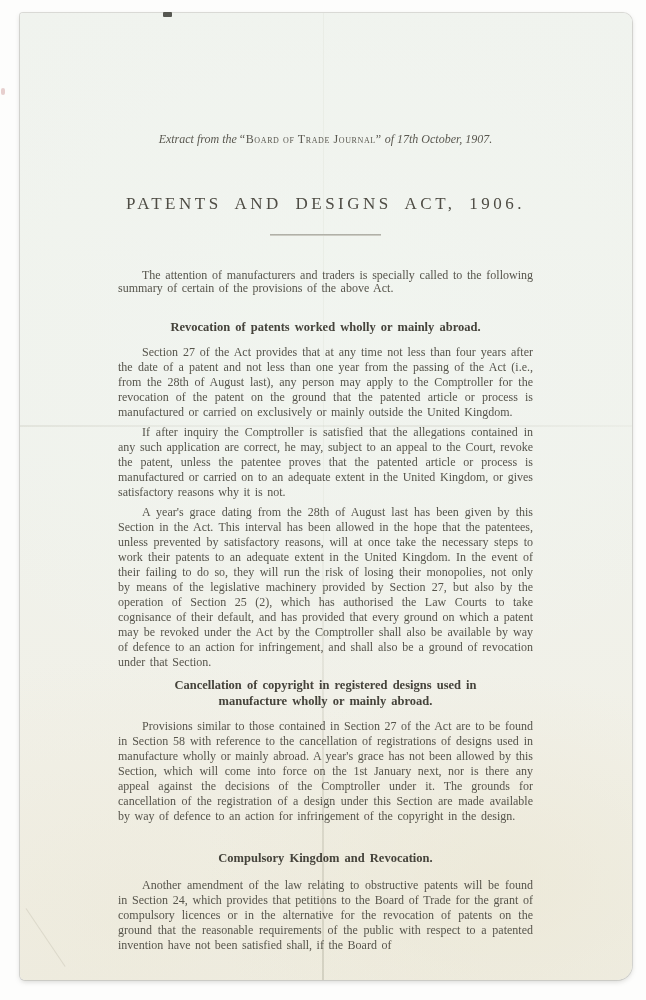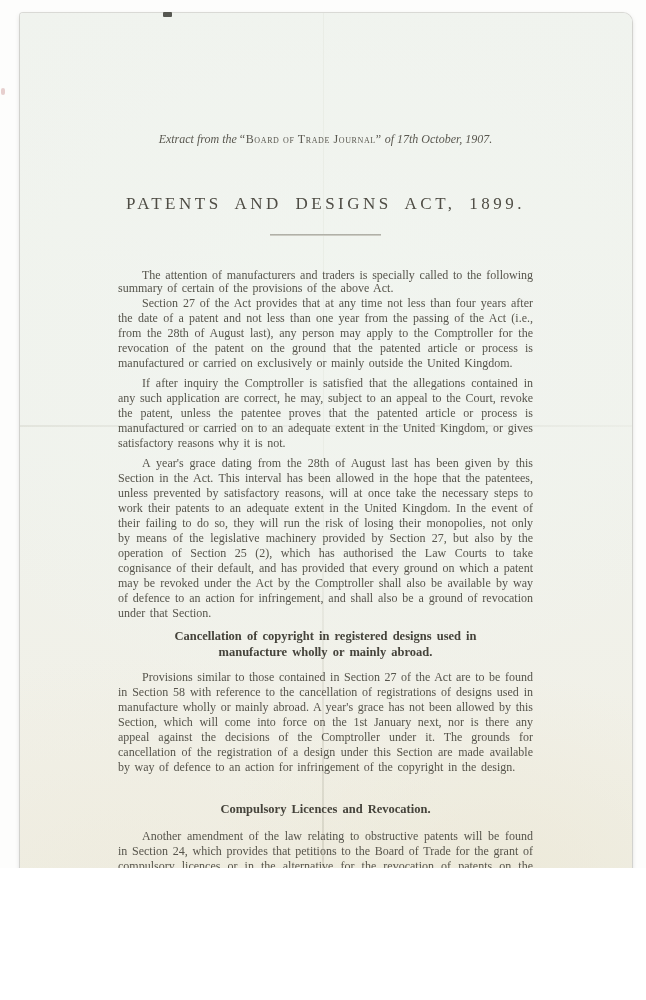--- a/index.html
+++ b/index.html
@@ -3,21 +3,21 @@
 <meta charset="utf-8">
 <style>
   html, body {
     margin: 0;
     padding: 0;
     background: #ffffff;
   }
   #canvas {
     position: relative;
     width: 646px;
-    height: 868px;
+    height: 1000px;
     background: var(--background, #fdfdfc);
     overflow: hidden;
     font-family: "Liberation Serif", "DejaVu Serif", serif;
   }
   
   #paper {
     position: absolute;
     left: 20px;
     top: 13px;
     width: 612px;
@@ -143,31 +143,32 @@
     <div id="top-speck" class="crease"></div>
 
     <div id="content">
 
       <div class="extract-line">
         <span class="it">Extract from the</span>
         <span class="journal">“Board of Trade Journal”</span>
         <span class="it">of 17th October, 1907.</span>
       </div>
 
-      <h1 class="doc-title">PATENTS AND DESIGNS ACT, 1899.</h1>
+      <h1 class="doc-title">PATENTS AND DESIGNS ACT, 1906.</h1>
 
       <div class="title-rule"></div>
 
       <p class="intro-par">The attention of manufacturers and traders is specially called to the following summary of certain of the provisions of the above Act.</p>
 
+      <h2 class="section-heading">Revocation of patents worked wholly or mainly abroad.</h2>
       <p class="body-par">Section 27 of the Act provides that at any time not less than four years after the date of a patent and not less than one year from the passing of the Act (i.e., from the 28th of August last), any person may apply to the Comptroller for the revocation of the patent on the ground that the patented article or process is manufactured or carried on exclusively or mainly outside the United Kingdom.</p>
       <p class="body-par">If after inquiry the Comptroller is satisfied that the allegations contained in any such application are correct, he may, subject to an appeal to the Court, revoke the patent, unless the patentee proves that the patented article or process is manufactured or carried on to an adequate extent in the United Kingdom, or gives satisfactory reasons why it is not.</p>
       <p class="body-par">A year's grace dating from the 28th of August last has been given by this Section in the Act.  This interval has been allowed in the hope that the patentees, unless prevented by satisfactory reasons, will at once take the necessary steps to work their patents to an adequate extent in the United Kingdom.  In the event of their failing to do so, they will run the risk of losing their monopolies, not only by means of the legislative machinery provided by Section 27, but also by the operation of Section 25 (2), which has authorised the Law Courts to take cognisance of their default, and has provided that every ground on which a patent may be revoked under the Act by the Comptroller shall also be available by way of defence to an action for infringement, and shall also be a ground of revocation under that Section.</p>
 
       <h2 class="section-heading tight">Cancellation of copyright in registered designs used in manufacture wholly or mainly abroad.</h2>
       <p class="body-par">Provisions similar to those contained in Section 27 of the Act are to be found in Section 58 with reference to the cancellation of registrations of designs used in manufacture wholly or mainly abroad.  A year's grace has not been allowed by this Section, which will come into force on the 1st January next, nor is there any appeal against the decisions of the Comptroller under it.  The grounds for cancellation of the registration of a design under this Section are made available by way of defence to an action for infringement of the copyright in the design.</p>
 
-      <h2 class="section-heading roomy">Compulsory Licences and Revocation.</h2>
+      <h2 class="section-heading roomy">Compulsory Kingdom and Revocation.</h2>
       <p class="body-par">Another amendment of the law relating to obstructive patents will be found in Section 24, which provides that petitions to the Board of Trade for the grant of compulsory licences or in the alternative for the revocation of patents on the ground that the reasonable requirements of the public with respect to a patented invention have not been satisfied shall, if the Board of</p>
 
     </div>
   </div>
 </div>
 
 </body></html>

